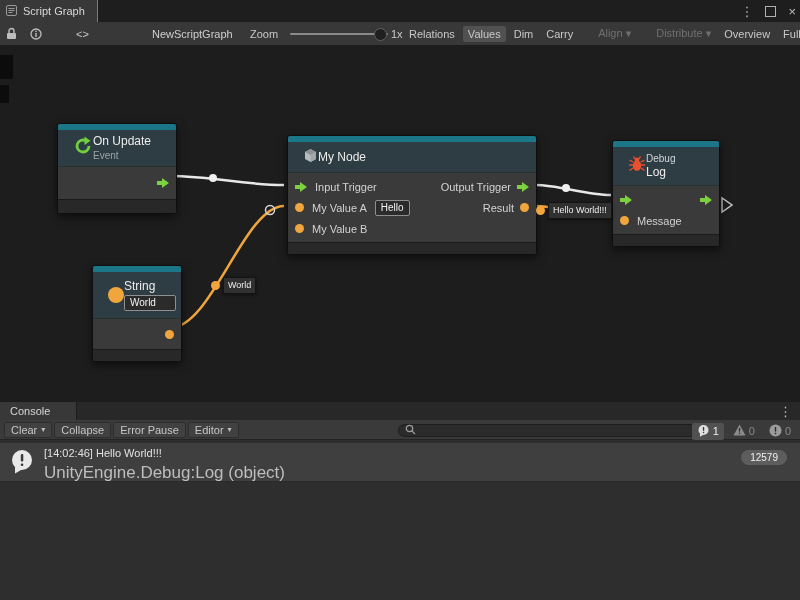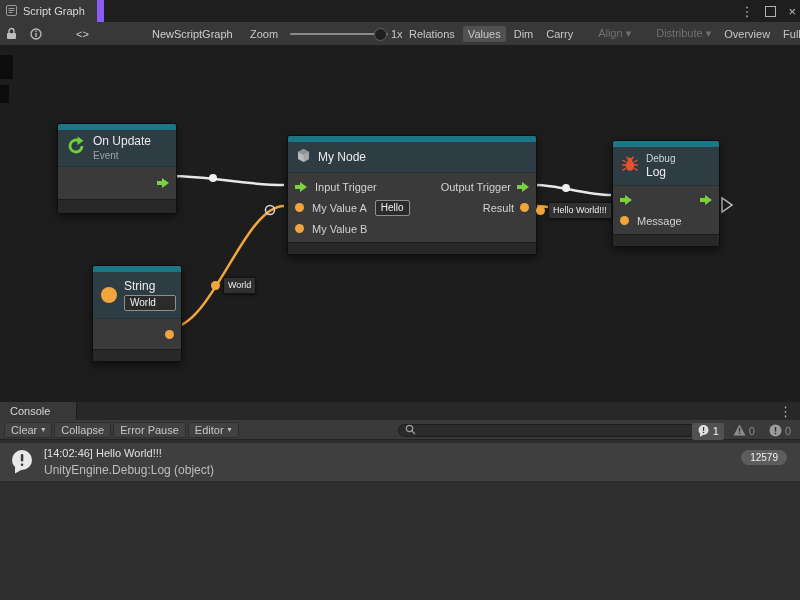--- a/index.html
+++ b/index.html
@@ -2,21 +2,21 @@
 <html><head>
 <meta charset="utf-8">
 <style>
   html,body{margin:0;padding:0;width:800px;height:600px;overflow:hidden;
     font-family:"Liberation Sans",sans-serif;background:#262626;-webkit-user-select:none;user-select:none;}
   #root{position:relative;width:800px;height:600px;background:#1d1d1d;}
 
   
   .tabbar{position:absolute;left:0;top:0;width:800px;height:22px;background:#1e1e1e;}
   .tab{position:absolute;left:0;top:0;height:22px;background:#383838;display:flex;align-items:center;
-    gap:6px;padding:0 12px 0 6px;color:#d8d8d8;font-size:11px;border-right:7px solid #8b5cf6;}
+    gap:6px;padding:0 12px 0 6px;color:#d8d8d8;font-size:11px;border-right:1px solid #8b5cf6;}
   .win-controls{position:absolute;right:4px;top:0;height:22px;display:flex;align-items:center;gap:12px;color:#bdbdbd;}
   .kebab{font-size:13px;color:#bdbdbd;line-height:1;}
   .win-box{width:9px;height:9px;border:1px solid #b0b0b0;display:inline-block;}
   .win-close{font-size:13px;color:#bdbdbd;}
 
   
   .gtoolbar{position:absolute;left:0;top:22px;width:800px;height:23px;background:#383838;
     border-bottom:1px solid #161616;color:#c8c8c8;font-size:11px;}
   .gt-abs{position:absolute;top:0;height:23px;display:flex;align-items:center;}
   .zoom-track{position:absolute;left:290px;top:11px;width:98px;height:2px;background:#8a8a8a;border-radius:1px;}
@@ -30,21 +30,21 @@
 
   
   .canvas{position:absolute;left:0;top:45px;width:800px;height:357px;background:#1d1d1d;overflow:hidden;}
   .artifact{position:absolute;background:#0c0c0c;}
   .wires{position:absolute;left:0;top:0;z-index:1;pointer-events:none;}
 
   
   .node{position:absolute;z-index:2;border:1px solid #0e0e0e;border-radius:3px;
     box-shadow:0 3px 9px rgba(0,0,0,.55);background:#3a3a3a;}
   .strip{height:6px;background:#1b7787;border-radius:2px 2px 0 0;}
-  .nhead{background:#2e3c43;display:flex;align-items:center;gap:7px;padding:0 8px;height:30px;box-sizing:border-box;}
+  .nhead{background:#2e3c43;display:flex;align-items:center;padding:0 15px;height:30px;box-sizing:border-box;}
   .ncol{display:flex;flex-direction:column;justify-content:center;gap:2px;}
   .ntitle{color:#ececec;font-size:12px;line-height:13px;}
   .nsub{color:#9aa4a8;font-size:10px;line-height:11px;}
   .ncat{color:#cfd6d9;font-size:10px;line-height:11px;}
   .nbody{background:#3a3a3a;border-top:1px solid #27312f;padding:3px 0;}
   .nrow{height:21px;display:flex;align-items:center;gap:8px;padding:0 7px;font-size:11px;color:#d2d2d2;}
   .nright{margin-left:auto;display:flex;align-items:center;gap:6px;}
   .nfoot{height:11px;background:#282828;border-top:1px solid #1b1b1b;border-radius:0 0 3px 3px;}
   .pdot{width:9px;height:9px;border-radius:50%;background:#f0a63c;flex:none;}
   .parrow{display:flex;flex:none;}
@@ -84,21 +84,21 @@
     border:1px solid #1e1e1e;border-radius:8px;display:flex;align-items:center;padding:0 6px;gap:4px;box-sizing:border-box;}
   .csearch input{flex:1;background:transparent;border:none;outline:none;color:#ddd;font-size:10px;
     font-family:"Liberation Sans",sans-serif;min-width:0;}
   .cbadges{position:absolute;right:4px;top:2px;height:18px;display:flex;align-items:center;gap:4px;}
   .cbadge{display:flex;align-items:center;gap:3px;padding:1px 5px;border-radius:2px;font-size:11px;color:#888;}
   .cbadge.active{background:#515151;color:#f0f0f0;}
   .centry{position:absolute;left:0;top:41px;width:800px;height:38px;background:#3f3f3f;
     border-bottom:1px solid #2a2a2a;}
   .centry .eicon{position:absolute;left:9px;top:5px;}
   .eline1{position:absolute;left:44px;top:4px;font-size:11px;color:#e0e0e0;}
-  .eline2{position:absolute;left:44px;top:20px;font-size:12px;color:#bdbdbd;}
+  .eline2{position:absolute;left:44px;top:20px;font-size:17px;color:#bdbdbd;}
   .epill{position:absolute;right:13px;top:7px;background:#5d5d5d;color:#f0f0f0;font-size:10px;
     border-radius:9px;padding:2px 9px;}
 </style>
 </head>
 <body>
 
 <div id="root">
 
   <div class="tabbar">
     <div class="tab">

